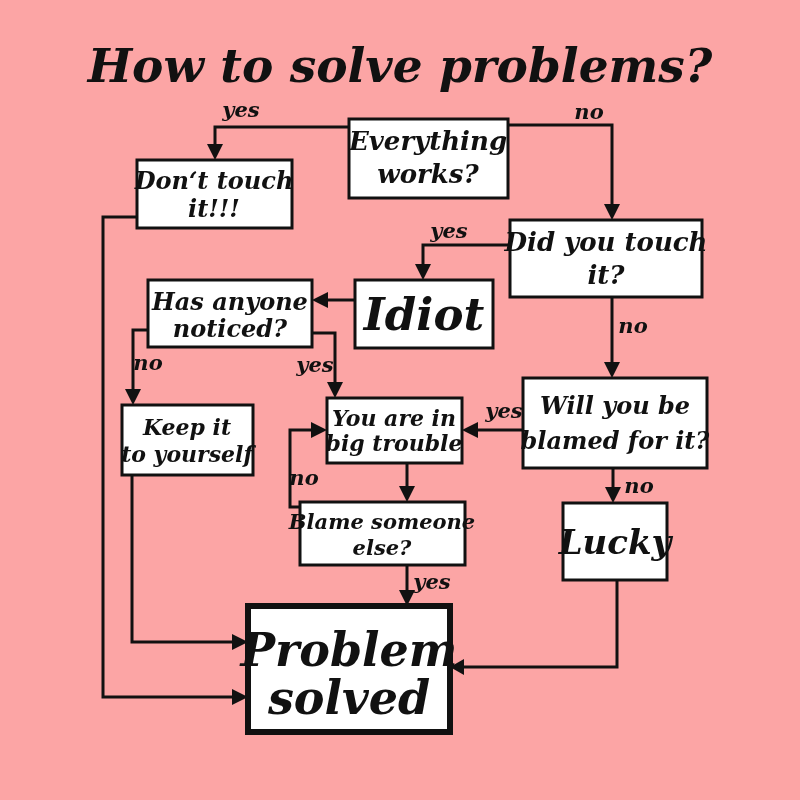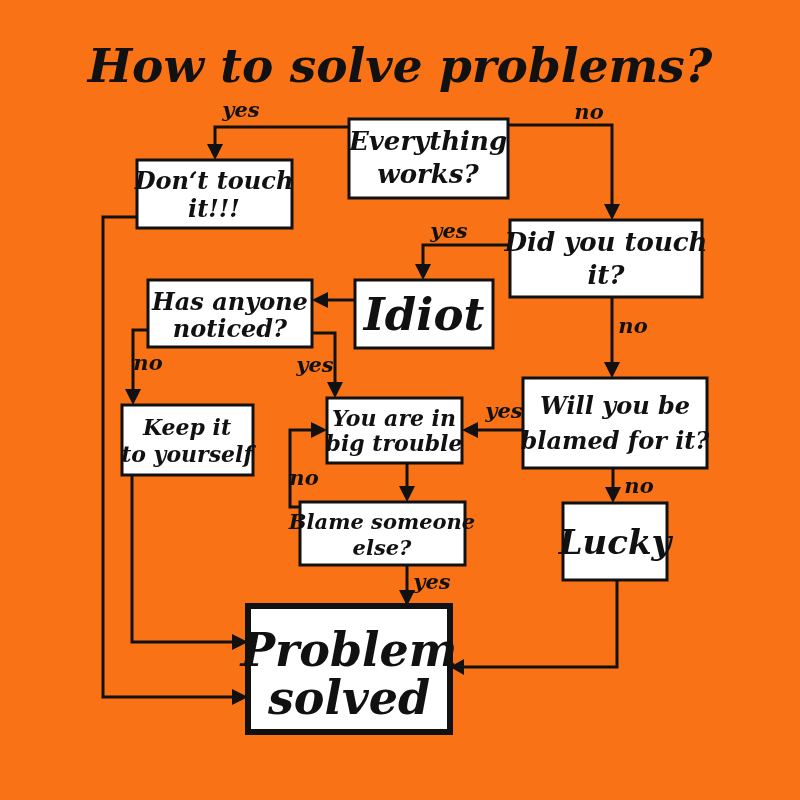--- a/index.html
+++ b/index.html
@@ -7,21 +7,21 @@
     padding: 0;
     background: #ffffff;
     width: 800px;
     height: 800px;
     overflow: hidden;
   }
   .canvas {
     position: relative;
     width: 800px;
     height: 800px;
-    background: #f97316;
+    background: #fca5a5;
     font-family: "DejaVu Serif", serif;
   }
   svg { display: block; }
   .node-rect {
     fill: #ffffff;
     stroke: #111111;
     stroke-width: 3;
   }
   .node-rect.thick {
     stroke-width: 6;

